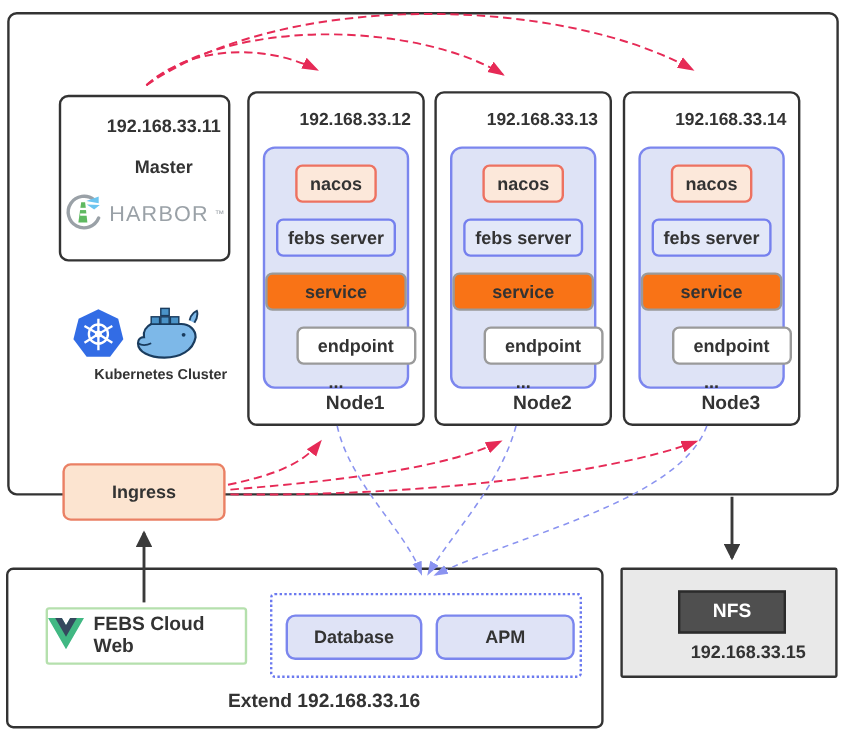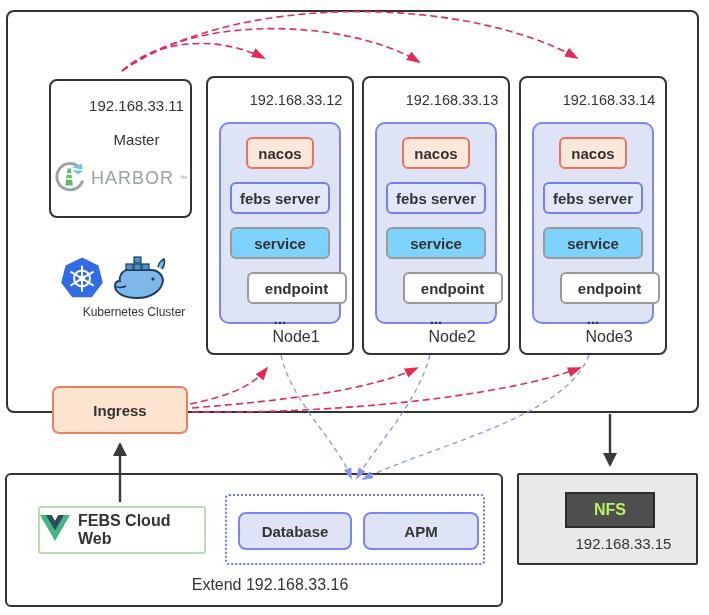--- a/index.html
+++ b/index.html
@@ -1,21 +1,21 @@
 <!DOCTYPE html>
 <html><head>
 <meta charset="utf-8">
 <style>
   html,body{margin:0;padding:0;background:#fff;}
   .canvas{
     position:relative;width:709px;height:615px;background:#fff;overflow:hidden;
     font-family:"Liberation Sans","DejaVu Sans",sans-serif;color:#333;
   }
   .abs{position:absolute;box-sizing:border-box;}
-  .bold{font-weight:normal;padding-left:32px;}
+  .bold{font-weight:bold;padding-left:32px;}
   .center{text-align:center;}
 
   
   .cluster-box{left:6px;top:10px;width:693px;height:403px;border:2.5px solid #333;border-radius:8px;background:#fff;}
   .extend-box{left:5px;top:473px;width:498px;height:134px;border:2.5px solid #333;border-radius:6px;background:#fff;}
   .nfs-box{left:517px;top:473px;width:181px;height:92px;border:2.5px solid #333;border-radius:2px;background:#e9e9e9;}
 
   
   .master-box{left:41px;top:67px;width:143px;height:139px;border:2.5px solid #333;border-radius:8px;background:#fff;}
   .master-ip{left:0;top:16px;width:100%;font-size:15px;}
@@ -26,21 +26,21 @@
 
   
   .node{top:64px;width:148px;height:279px;border:2.5px solid #333;border-radius:8px;background:#fff;}
   .node1{left:198px;} .node2{left:354px;} .node3{left:511px;}
   .node-ip{left:0;top:14px;width:100%;font-size:14.5px;}
   .pod-wrap{left:11px;top:44px;width:122px;height:202px;background:#dee3f6;border:2px solid #7b86ee;border-radius:10px;
             display:flex;flex-direction:column;align-items:center;padding-top:13px;gap:13px;}
   .pod{height:32px;line-height:29px;text-align:center;font-size:15px;font-weight:bold;border-radius:6px;box-sizing:border-box;}
   .pod-nacos{width:68px;background:#fce8da;border:2px solid #ed7261;}
   .pod-febs{width:100px;background:#e3e8f8;border:2px solid #7580ee;}
-  .pod-service{width:100px;background:#7dd3fc;border:2px solid #9a9a9a;}
+  .pod-service{width:118px;background:#f97316;border:2px solid #9a9a9a;}
   .pod-endpoint{width:100px;background:#fff;border:2px solid #9a9a9a;margin-left:33px;}
   .pod-more{height:10px;line-height:4px;font-size:15px;font-weight:bold;}
   .node-name{left:0;top:250px;width:100%;font-size:16px;}
 
   
   .k8s-icon{left:51px;top:245px;width:46px;height:44px;}
   .docker-icon{left:104px;top:243px;width:58px;height:48px;}
   .cluster-label{left:20px;top:293px;width:180px;font-size:12px;}
 
   
@@ -53,21 +53,21 @@
   .web-label{font-size:16px;font-weight:bold;}
   .dotted-box{left:218px;top:19px;width:260px;height:71px;border:2px dotted #6b79ef;border-radius:4px;background:#fff;}
   .db-box{left:11px;top:16px;width:114px;height:38px;background:#dfe3f6;border:2px solid #7b86ee;border-radius:8px;
           display:flex;align-items:center;justify-content:center;font-size:15px;font-weight:bold;}
   .apm-box{left:136px;top:16px;width:116px;height:38px;background:#dfe3f6;border:2px solid #7b86ee;border-radius:8px;
            display:flex;align-items:center;justify-content:center;font-size:15px;font-weight:bold;}
   .extend-label{left:0;top:101px;width:100%;font-size:16px;}
 
   
   .nfs-inner{left:46px;top:17px;width:90px;height:36px;background:#4f4f4f;border:2px solid #2b2b2b;
-             display:flex;align-items:center;justify-content:center;color:#bef264;font-size:16px;font-weight:bold;}
+             display:flex;align-items:center;justify-content:center;color:#ffffff;font-size:16px;font-weight:bold;}
   .nfs-ip{left:0;top:60px;width:100%;font-size:15px;}
 
   .overlay{position:absolute;left:0;top:0;width:709px;height:615px;pointer-events:none;z-index:4;}
 </style>
 </head>
 <body>
 
 <div class="canvas">
 
   <svg class="overlay" viewBox="0 0 709 615">

